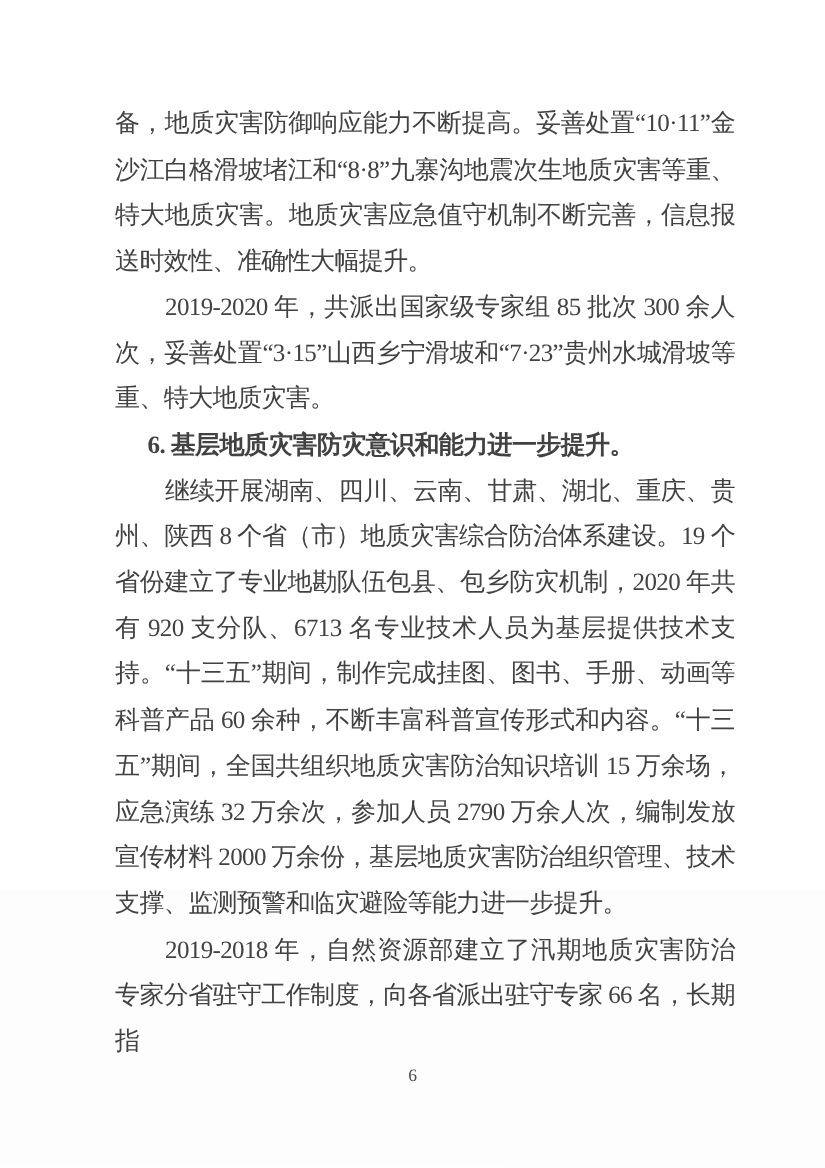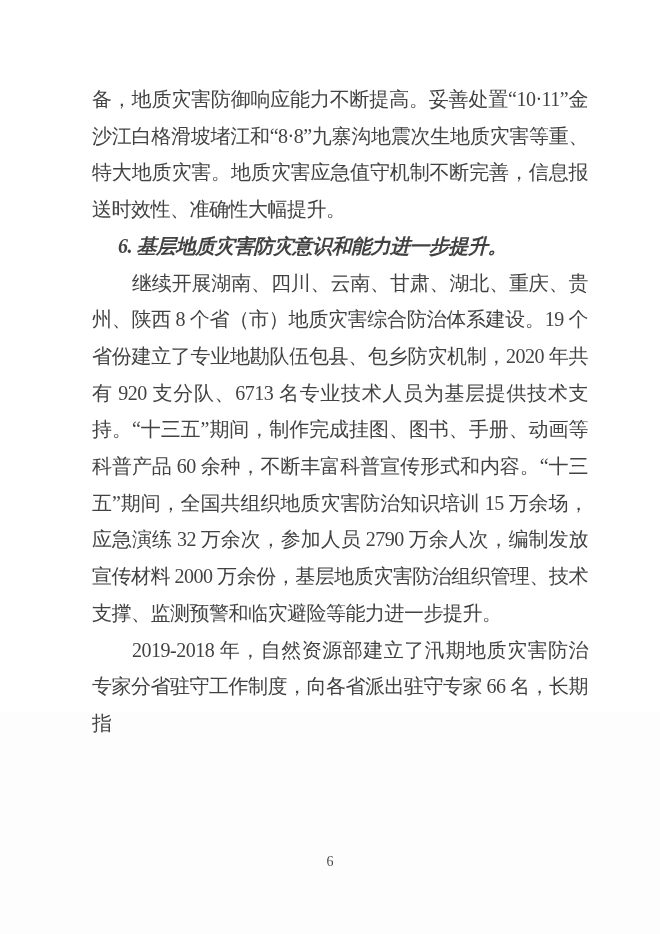--- a/index.html
+++ b/index.html
@@ -38,38 +38,38 @@
     text-justify: inter-character;
     color: #424242;
     word-break: break-all;
   }
   .para.indent {
     text-indent: 2em;
   }
   .para.heading {
     font-weight: bold;
     text-indent: 1.3em;
-    font-style: italic;
   }
   .page-number {
     position: absolute;
     left: 0;
     top: 852px;
     width: 660px;
     text-align: center;
     font-size: 14px;
     line-height: 20px;
     color: #4a4a4a;
     letter-spacing: 0;
   }
 </style>
 </head>
 <body>
 
 <div class="page">
   <div class="content">
     <p class="para">备，地质灾害防御响应能力不断提高。妥善处置“10·11”金沙江白格滑坡堵江和“8·8”九寨沟地震次生地质灾害等重、特大地质灾害。地质灾害应急值守机制不断完善，信息报送时效性、准确性大幅提升。</p>
+    <p class="para indent">2019-2020 年，共派出国家级专家组 85 批次 300 余人次，妥善处置“3·15”山西乡宁滑坡和“7·23”贵州水城滑坡等重、特大地质灾害。</p>
     <p class="para heading">6. 基层地质灾害防灾意识和能力进一步提升。</p>
     <p class="para indent">继续开展湖南、四川、云南、甘肃、湖北、重庆、贵州、陕西 8 个省（市）地质灾害综合防治体系建设。19 个省份建立了专业地勘队伍包县、包乡防灾机制，2020 年共有 920 支分队、6713 名专业技术人员为基层提供技术支持。“十三五”期间，制作完成挂图、图书、手册、动画等科普产品 60 余种，不断丰富科普宣传形式和内容。“十三五”期间，全国共组织地质灾害防治知识培训 15 万余场，应急演练 32 万余次，参加人员 2790 万余人次，编制发放宣传材料 2000 万余份，基层地质灾害防治组织管理、技术支撑、监测预警和临灾避险等能力进一步提升。</p>
     <p class="para indent">2019-2018 年，自然资源部建立了汛期地质灾害防治专家分省驻守工作制度，向各省派出驻守专家 66 名，长期指</p>
   </div>
   <div class="page-number">6</div>
 </div>
 
 </body></html>

